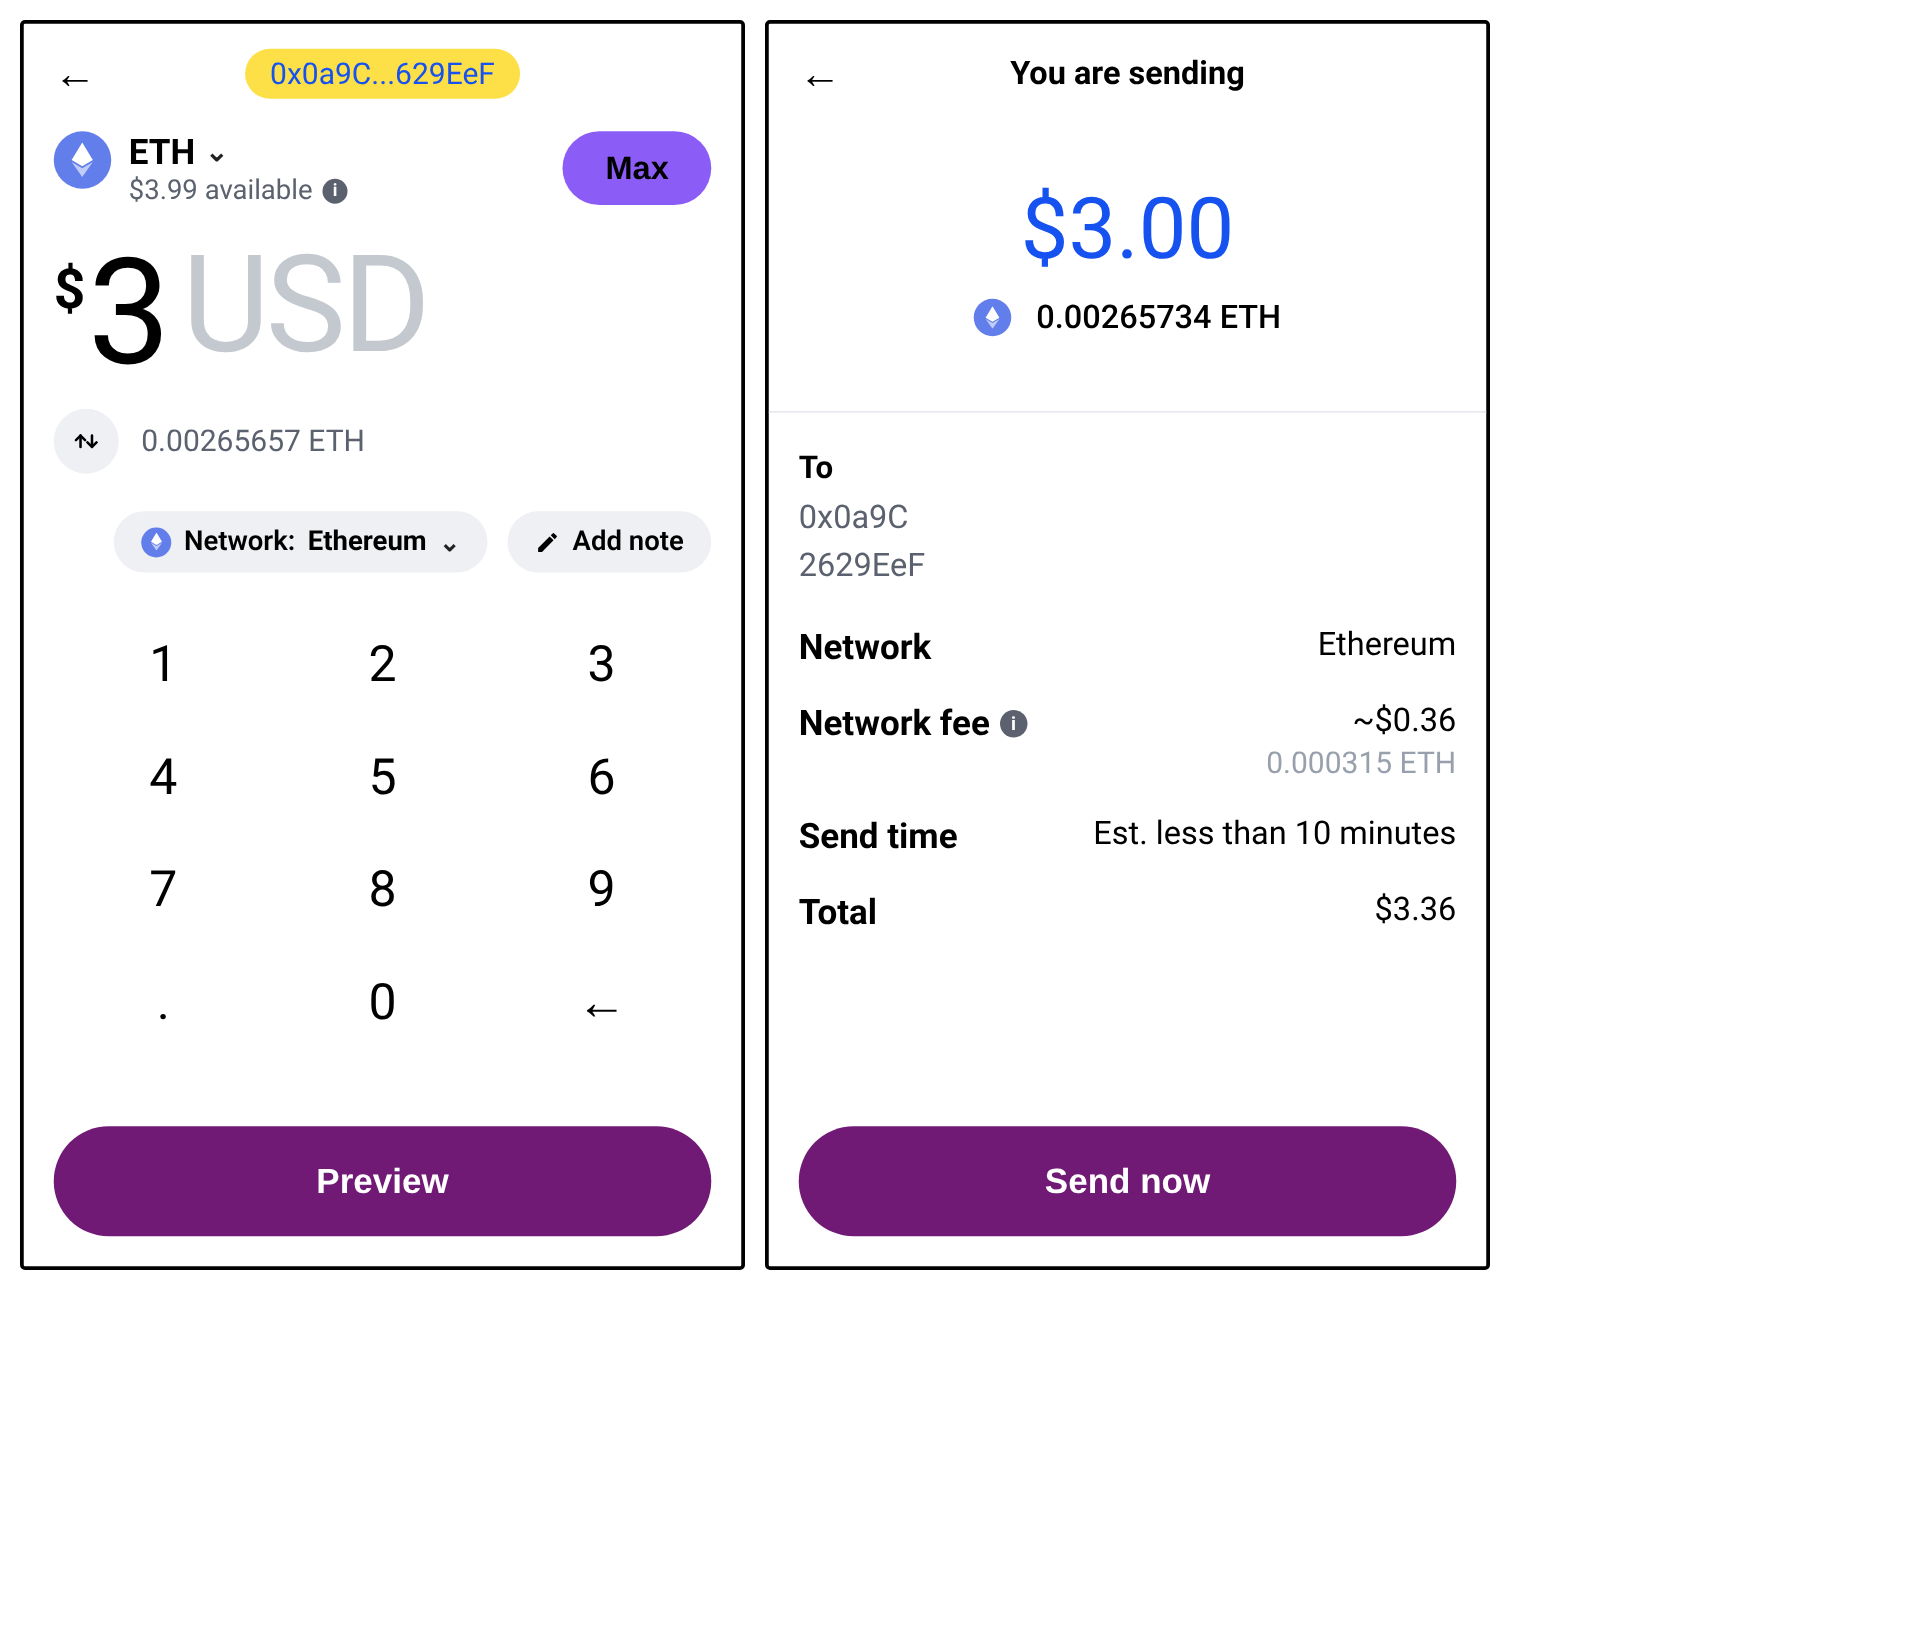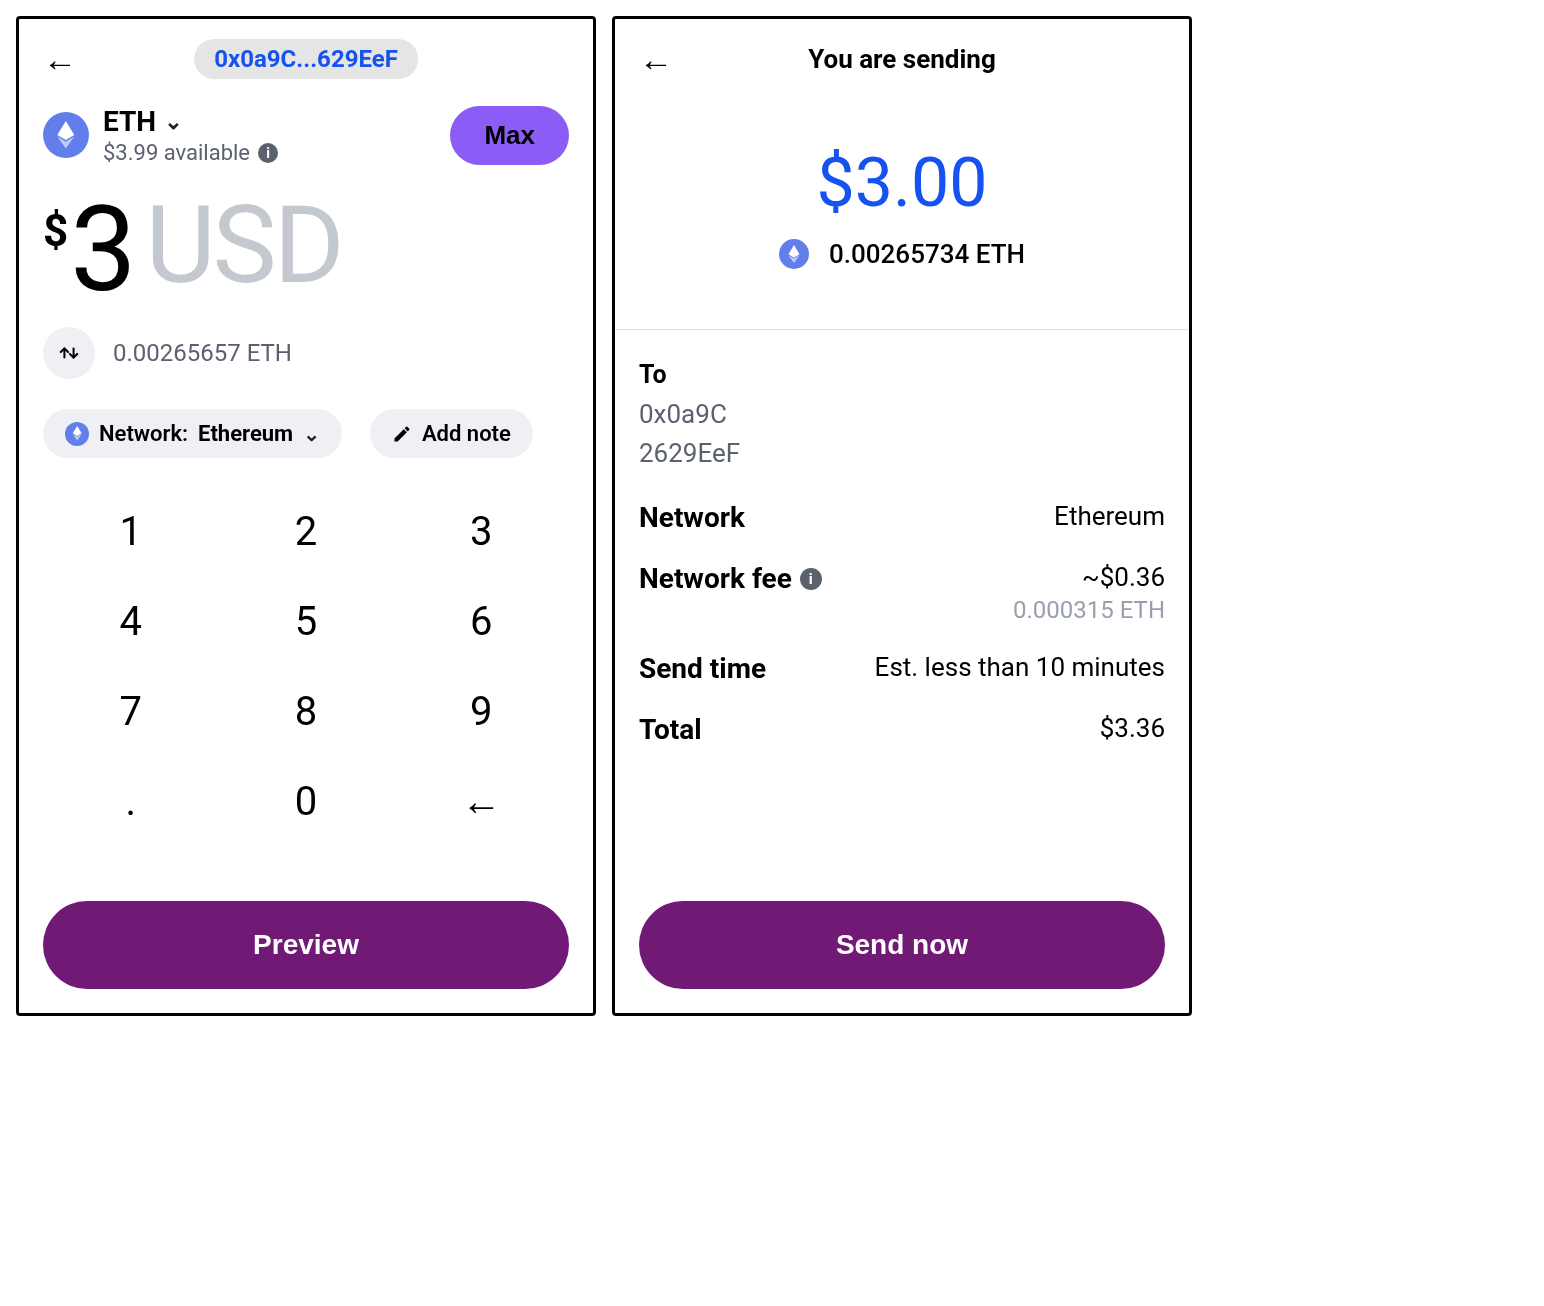--- a/index.html
+++ b/index.html
@@ -29,33 +29,33 @@
     height: 48px;
   }
   .back-arrow {
     font-size: 34px;
     font-weight: 500;
     cursor: pointer;
     color: #000;
     line-height: 1;
   }
   .addr-chip {
-    background: #e5e5e5;
+    background: #fde047;
     color: #1652f0;
-    font-weight: 700;
+    font-weight: 400;
     font-size: 24px;
     padding: 6px 20px;
     border-radius: 26px;
     position: absolute;
     left: 50%;
     transform: translateX(-50%);
   }
   .asset-row {
     display: flex;
-    align-items: center;
+    align-items: flex-start;
     margin-top: 22px;
   }
   .eth-circle {
     width: 46px; height: 46px;
     border-radius: 50%;
     background: #627eea;
     display: flex;
     align-items: center;
     justify-content: center;
     flex-shrink: 0;
@@ -118,22 +118,23 @@
     width: 52px; height: 52px;
     border-radius: 50%;
     background: #eef0f3;
     display: flex; align-items: center; justify-content: center;
     cursor: pointer;
   }
   .swap-circle svg { width: 22px; height: 22px; }
   .convert-text { color: #5b616e; font-size: 24px; }
   .chips-row {
     display: flex;
-    gap: 28px;
+    gap: 16px;
     margin-top: 30px;
+    justify-content: flex-end;
   }
   .chip {
     background: #eef0f3;
     border-radius: 32px;
     padding: 12px 22px;
     display: flex;
     align-items: center;
     gap: 10px;
     font-size: 22px;
     font-weight: 600;

